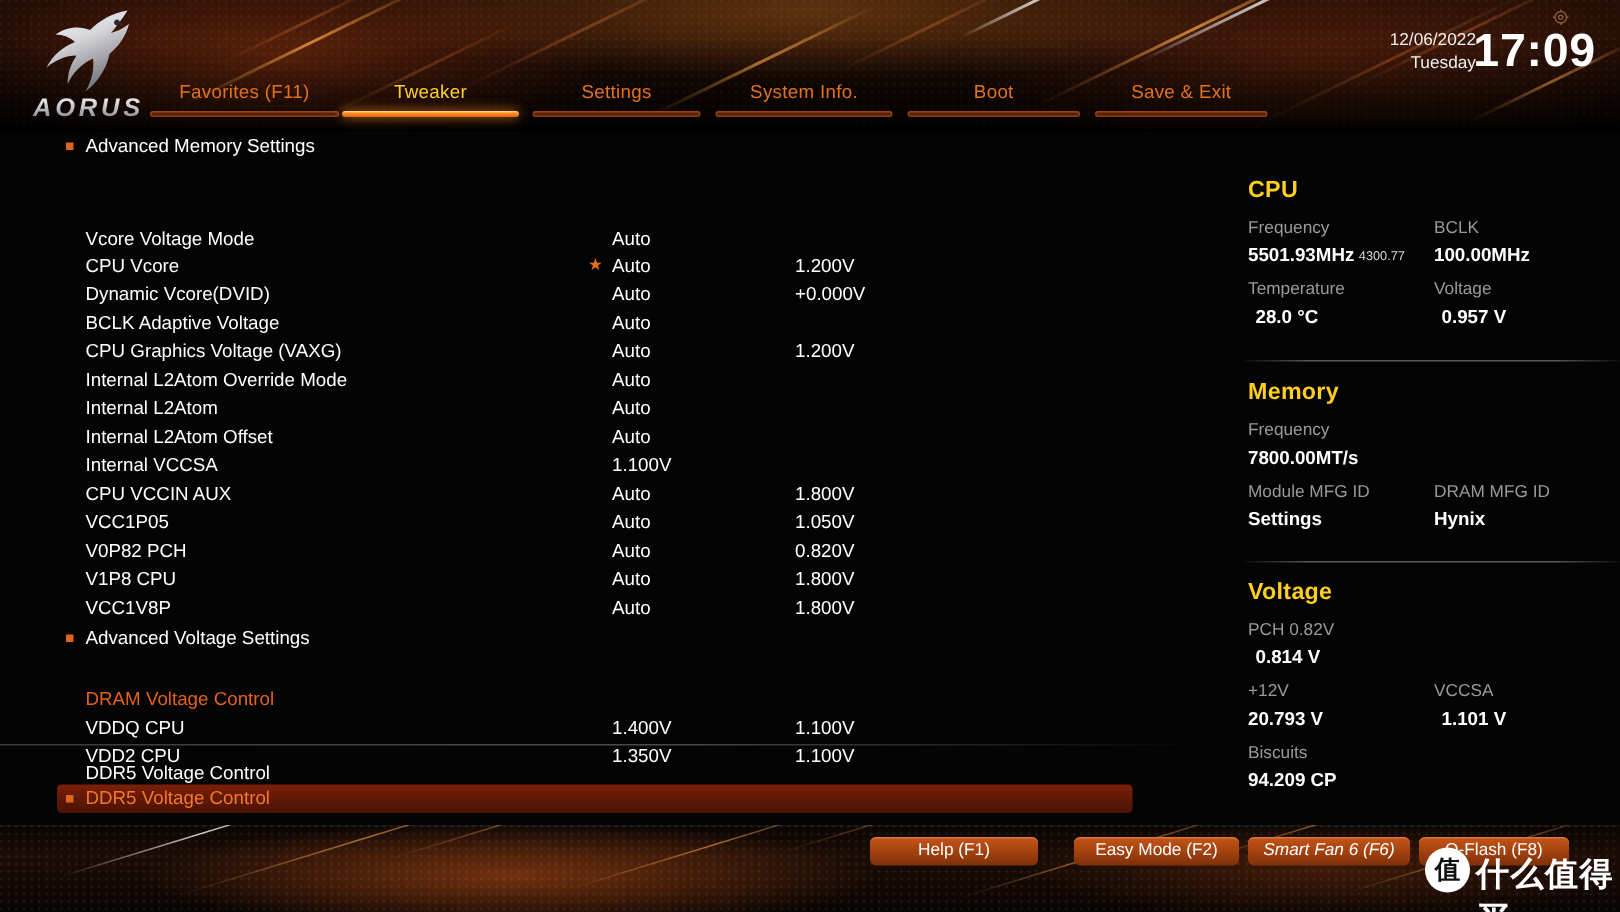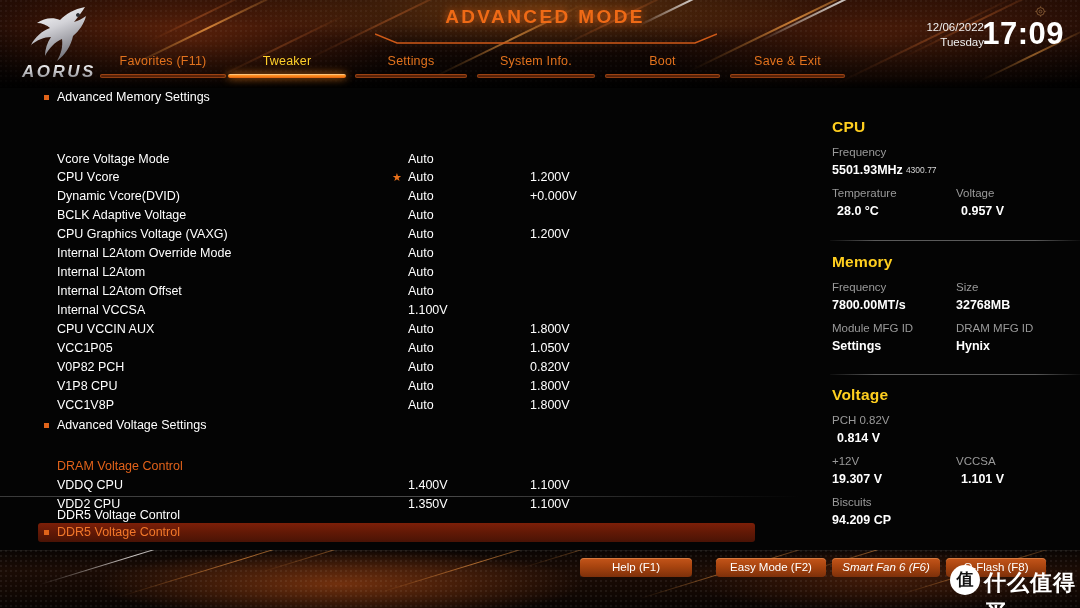--- a/index.html
+++ b/index.html
@@ -270,26 +270,20 @@
         </defs>
         <path fill="url(#fg)" d="M63 3 C52 5 44 10 38 16 C31 13 22 14 15 19 C20 19 25 21 28 24
           C20 27 13 33 9 41 C15 36 22 33 29 33 C25 39 23 45 23 52 C27 44 33 38 40 35
           C41 43 39 50 35 57 C43 51 49 42 51 32 C57 27 62 20 64 12 C60 15 56 17 52 18
           C56 13 60 8 63 3 Z"></path>
         <path fill="#2a2a2e" d="M56 9 C57 9 58 10 58 11 C58 12 57 13 56 13 C55 13 54 12 54 11 C54 10 55 9 56 9 Z"></path>
       </svg>
       <div class="wordmark">AORUS</div>
     </div>
 
-    <div id="mode-banner">
-      <div class="txt">ADVANCED MODE</div>
-      <svg class="frame" width="342" height="12" viewBox="0 0 342 12">
-        <path d="M0 1 L22 10 L320 10 L342 1" fill="none" stroke="#cf5a18" stroke-width="1.4"></path>
-      </svg>
-    </div>
 
     <div id="nav">
       <div class="nav-tab" style="left:0px; width:126px;">
         <span class="lbl">Favorites (F11)</span>
         <span class="bar"></span>
       </div>
       <div class="nav-tab active" style="left:128px; width:118px;">
         <span class="lbl">Tweaker</span>
         <span class="bar"></span>
       </div>
@@ -432,63 +426,63 @@
       <div class="divider" style="top:152px;"></div>
       <div class="divider" style="top:286px;"></div>
 
       <div class="panel" style="top:30px;">
         <div class="ptitle">CPU</div>
         <div class="pgrid" style="height:76px;">
           <div class="pcell" style="left:0;top:0;">
             <div class="k">Frequency</div>
             <div class="val"><span>5501.93MHz</span><span class="sup">4300.77</span></div>
           </div>
+          <div class="pcell" style="left:124px;top:0;">
+            <div class="k">BCLK</div>
+            <div class="val">100.00MHz</div>
+          </div>
           <div class="pcell indent" style="left:0;top:41px;">
             <div class="k">Temperature</div>
             <div class="val">28.0 °C</div>
           </div>
           <div class="pcell indent" style="left:124px;top:41px;">
             <div class="k">Voltage</div>
             <div class="val">0.957 V</div>
           </div>
         </div>
       </div>
 
       <div class="panel" style="top:165px;">
         <div class="ptitle">Memory</div>
         <div class="pgrid" style="height:76px;">
           <div class="pcell" style="left:0;top:0;">
             <div class="k">Frequency</div>
             <div class="val">7800.00MT/s</div>
           </div>
-          <div class="pcell" style="left:124px;top:0;">
-            <div class="k">Size</div>
-            <div class="val">32768MB</div>
-          </div>
           <div class="pcell" style="left:0;top:41px;">
             <div class="k">Module MFG ID</div>
             <div class="val">Settings</div>
           </div>
           <div class="pcell" style="left:124px;top:41px;">
             <div class="k">DRAM MFG ID</div>
             <div class="val">Hynix</div>
           </div>
         </div>
       </div>
 
       <div class="panel" style="top:298px;">
         <div class="ptitle">Voltage</div>
         <div class="pgrid" style="height:118px;">
           <div class="pcell indent" style="left:0;top:0;">
             <div class="k">PCH 0.82V</div>
             <div class="val">0.814 V</div>
           </div>
           <div class="pcell" style="left:0;top:41px;">
             <div class="k">+12V</div>
-            <div class="val">19.307 V</div>
+            <div class="val">20.793 V</div>
           </div>
           <div class="pcell indent" style="left:124px;top:41px;">
             <div class="k">VCCSA</div>
             <div class="val">1.101 V</div>
           </div>
           <div class="pcell" style="left:0;top:82px;">
             <div class="k">Biscuits</div>
             <div class="val">94.209 CP</div>
           </div>
         </div>

